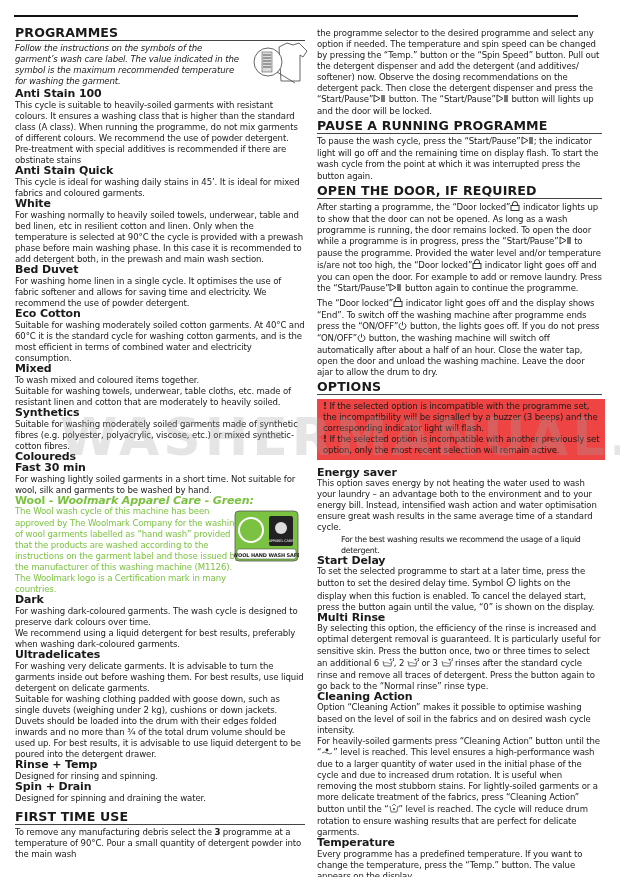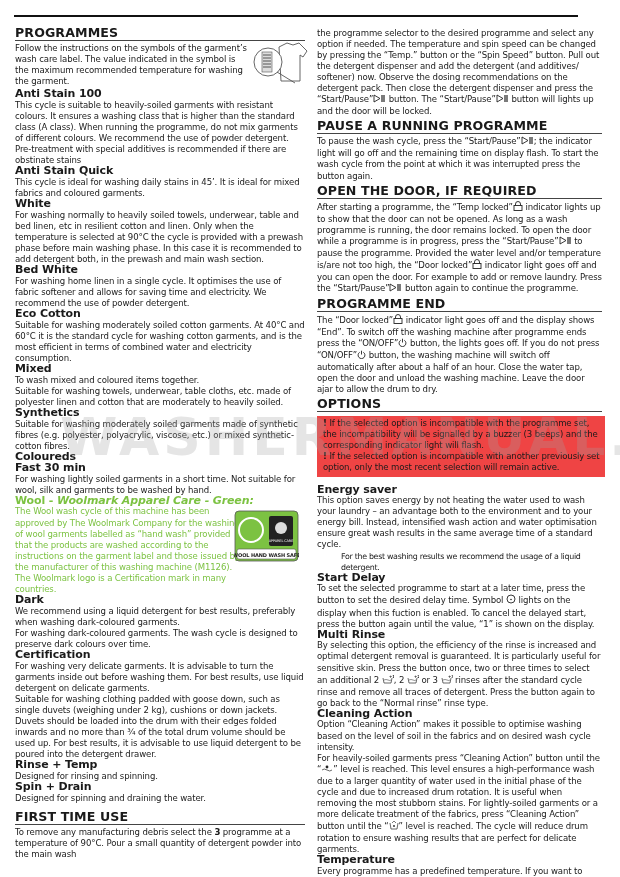--- a/index.html
+++ b/index.html
@@ -8,21 +8,21 @@
     .topline { position:absolute; top:15px; height:2px; background:#111; }
     .topline.l { left:14px; width:296px; }
     .topline.r { left:310px; width:268px; }
     .col { position:absolute; top:26px; font-size:8.55px; line-height:11.05px; letter-spacing:-0.12px; }
     .col.left { left:15px; width:290px; }
     .col.right { left:317px; width:285px; top:28px; }
     h2 { margin:0 0 2px 0; font-size:12.6px; line-height:14px; font-weight:bold; letter-spacing:0.1px;
       border-bottom:1.3px solid #444; padding-bottom:0; color:#1a1a1a; }
     h3 { margin:0; font-size:11px; line-height:10.8px; font-weight:bold; }
     p { margin:0; }
-    .intro { width:232px; }
+    .intro { font-style:italic; width:232px; }
     .intro-wrap { position:relative; }
     .shirt { position:absolute; right:-4px; top:-2px; width:56px; height:46px; }
     .green { color:#7cc242; }
     .green h3 { color:#7cc242; }
     .green h3 .it { font-style:italic;margin-top:28px; }
     .wool-wrap { position:relative; }
     .wool-logo { position:absolute; right:6px; top:14px; width:65px; height:52px; }
     .warn { background:#ef4444; padding:2px 2px 3px 6px; margin-top:4px; width:280px; }
     .gap { height:8px; }
     .sm { font-size:7.9px; letter-spacing:-0.3px;padding-left:24px; }
@@ -54,27 +54,27 @@
     </svg>
   </div>
 
   <div class="sec">
     <h3>Anti Stain 100</h3>
     <p>This cycle is suitable to heavily-soiled garments with resistant colours. It ensures a washing class that is higher than the standard class (A class). When running the programme, do not mix garments of different colours. We recommend the use of powder detergent. Pre-treatment with special additives is recommended if there are obstinate stains</p>
     <h3>Anti Stain Quick</h3>
     <p>This cycle is ideal for washing daily stains in 45’. It is ideal for mixed fabrics and coloured garments.</p>
     <h3>White</h3>
     <p>For washing normally to heavily soiled towels, underwear, table and bed linen, etc in resilient cotton and linen. Only when the temperature is selected at 90°C the cycle is provided with a prewash phase before main washing phase. In this case it is recommended to add detergent both, in the prewash and main wash section.</p>
-    <h3>Bed White</h3>
+    <h3>Bed Duvet</h3>
     <p>For washing home linen in a single cycle. It optimises the use of fabric softener and allows for saving time and electricity. We recommend the use of powder detergent.</p>
     <h3>Eco Cotton</h3>
     <p>Suitable for washing moderately soiled cotton garments. At 40°C and 60°C it is the standard cycle for washing cotton garments, and is the most efficient in terms of combined water and electricity consumption.</p>
     <h3>Mixed</h3>
     <p>To wash mixed and coloured items together.</p>
-    <p>Suitable for washing towels, underwear, table cloths, etc. made of polyester linen and cotton that are moderately to heavily soiled.</p>
+    <p>Suitable for washing towels, underwear, table cloths, etc. made of resistant linen and cotton that are moderately to heavily soiled.</p>
     <h3>Synthetics</h3>
     <p>Suitable for washing moderately soiled garments made of synthetic fibres (e.g. polyester, polyacrylic, viscose, etc.) or mixed synthetic-cotton fibres.</p>
     <h3>Coloureds</h3>
     <h3>Fast 30 min</h3>
     <p>For washing lightly soiled garments in a short time. Not suitable for wool, silk and garments to be washed by hand.</p>
 
     <div class="wool-wrap green">
       <h3><span>Wool - </span><span class="it">Woolmark Apparel Care - Green:</span></h3>
       <p style="width:228px">The Wool wash cycle of this machine has been approved by The Woolmark Company for the washing of wool garments labelled as “hand wash” provided that the products are washed according to the instructions on the garment label and those issued by the manufacturer of this washing machine (M1126). The Woolmark logo is a Certification mark in many countries.</p>
       <svg class="wool-logo" viewBox="0 0 65 52">
@@ -82,23 +82,23 @@
         <circle cx="17" cy="20" r="12" fill="none" stroke="#fff" stroke-width="2"></circle>
         <rect x="35" y="6" width="24" height="30" rx="2" fill="#222"></rect>
         <circle cx="47" cy="18" r="6" fill="#ddd"></circle>
         <text x="47" y="32" font-size="3.5" fill="#fff" text-anchor="middle" font-family="DejaVu Sans, sans-serif">APPAREL CARE</text>
         <rect x="3" y="39" width="59" height="10" rx="2" fill="#fff" stroke="#555" stroke-width="0.6"></rect>
         <text x="32.5" y="46.5" font-size="5" font-weight="bold" fill="#222" text-anchor="middle" font-family="DejaVu Sans, sans-serif">WOOL HAND WASH SAFE</text>
       </svg>
     </div>
 
     <h3>Dark</h3>
+    <p>For washing dark-coloured garments. The wash cycle is designed to preserve dark colours over time.</p>
     <p>We recommend using a liquid detergent for best results, preferably when washing dark-coloured garments.</p>
-    <p>For washing dark-coloured garments. The wash cycle is designed to preserve dark colours over time.</p>
-    <h3>Certification</h3>
+    <h3>Ultradelicates</h3>
     <p>For washing very delicate garments. It is advisable to turn the garments inside out before washing them. For best results, use liquid detergent on delicate garments.</p>
     <p>Suitable for washing clothing padded with goose down, such as single duvets (weighing under 2 kg), cushions or down jackets. Duvets should be loaded into the drum with their edges folded inwards and no more than ¾ of the total drum volume should be used up. For best results, it is advisable to use liquid detergent to be poured into the detergent drawer.</p>
     <h3>Rinse + Temp</h3>
     <p>Designed for rinsing and spinning.</p>
     <h3>Spin + Drain</h3>
     <p>Designed for spinning and draining the water.</p>
   </div>
 
   <div style="height:6px"></div>
   <h2>FIRST TIME USE</h2>
@@ -120,38 +120,37 @@
   <div style="height:2px"></div>
   <h2>PAUSE A RUNNING PROGRAMME</h2>
   <p><span>To pause the wash cycle, press the “Start/Pause”</span><span class="ico"><svg width="13" height="9" viewBox="0 0 13 9">
           <path d="M1 1 L7 4.5 L1 8 Z" fill="none" stroke="#222" stroke-width="0.9"></path>
           <line x1="9" y1="1" x2="9" y2="8" stroke="#222" stroke-width="1.2"></line>
           <line x1="11" y1="1" x2="11" y2="8" stroke="#222" stroke-width="1.2"></line>
         </svg></span><span>; the indicator light will go off and the remaining time on display flash. To start the wash cycle from the point at which it was interrupted press the button again.</span></p>
 
   <div style="height:2px"></div>
   <h2>OPEN THE DOOR, IF REQUIRED</h2>
-  <p><span>After starting a programme, the “Temp locked”</span><span class="ico"><svg width="10" height="10" viewBox="0 0 10 10">
+  <p><span>After starting a programme, the “Door locked”</span><span class="ico"><svg width="10" height="10" viewBox="0 0 10 10">
           <path d="M2.5 4.5 V3 A2.5 2.5 0 0 1 7.5 3 V4.5" fill="none" stroke="#222" stroke-width="0.9"></path>
           <rect x="1" y="4.5" width="8" height="5" fill="none" stroke="#222" stroke-width="0.9"></rect>
         </svg></span><span> indicator lights up to show that the door can not be opened. As long as a wash programme is running, the door remains locked. To open the door while a programme is in progress, press the “Start/Pause”</span><span class="ico"><svg width="13" height="9" viewBox="0 0 13 9">
           <path d="M1 1 L7 4.5 L1 8 Z" fill="none" stroke="#222" stroke-width="0.9"></path>
           <line x1="9" y1="1" x2="9" y2="8" stroke="#222" stroke-width="1.2"></line>
           <line x1="11" y1="1" x2="11" y2="8" stroke="#222" stroke-width="1.2"></line>
         </svg></span><span> to pause the programme. Provided the water level and/or temperature is/are not too high, the “Door locked”</span><span class="ico"><svg width="10" height="10" viewBox="0 0 10 10">
           <path d="M2.5 4.5 V3 A2.5 2.5 0 0 1 7.5 3 V4.5" fill="none" stroke="#222" stroke-width="0.9"></path>
           <rect x="1" y="4.5" width="8" height="5" fill="none" stroke="#222" stroke-width="0.9"></rect>
         </svg></span><span> indicator light goes off and you can open the door. For example to add or remove laundry. Press the “Start/Pause”</span><span class="ico"><svg width="13" height="9" viewBox="0 0 13 9">
           <path d="M1 1 L7 4.5 L1 8 Z" fill="none" stroke="#222" stroke-width="0.9"></path>
           <line x1="9" y1="1" x2="9" y2="8" stroke="#222" stroke-width="1.2"></line>
           <line x1="11" y1="1" x2="11" y2="8" stroke="#222" stroke-width="1.2"></line>
         </svg></span><span> button again to continue the programme.</span></p>
 
   <div style="height:2px"></div>
-  <h2>PROGRAMME END</h2>
   <p><span>The “Door locked”</span><span class="ico"><svg width="10" height="10" viewBox="0 0 10 10">
           <path d="M2.5 4.5 V3 A2.5 2.5 0 0 1 7.5 3 V4.5" fill="none" stroke="#222" stroke-width="0.9"></path>
           <rect x="1" y="4.5" width="8" height="5" fill="none" stroke="#222" stroke-width="0.9"></rect>
         </svg></span><span> indicator light goes off and the display shows “End”. To switch off the washing machine after programme ends press the  “ON/OFF”</span><span class="ico"><svg width="9" height="9" viewBox="0 0 10 10">
           <path d="M3 2.5 A3.8 3.8 0 1 0 7 2.5" fill="none" stroke="#222" stroke-width="1"></path>
           <line x1="5" y1="0.8" x2="5" y2="5" stroke="#222" stroke-width="1"></line>
         </svg></span><span> button, the lights goes off. If you do not press “ON/OFF”</span><span class="ico"><svg width="9" height="9" viewBox="0 0 10 10">
           <path d="M3 2.5 A3.8 3.8 0 1 0 7 2.5" fill="none" stroke="#222" stroke-width="1"></path>
           <line x1="5" y1="0.8" x2="5" y2="5" stroke="#222" stroke-width="1"></line>
         </svg></span><span> button, the washing machine will switch off automatically after about a half of an hour. Close the water tap, open the door and unload the washing machine. Leave the door ajar to allow the drum to dry.</span></p>
@@ -165,24 +164,24 @@
   <div class="gap"></div>
 
   <h3>Energy saver</h3>
   <p>This option saves energy by not heating the water used to wash your laundry – an advantage both to the environment and to your energy bill. Instead, intensified wash action and water optimisation ensure great wash results in the same average time of a standard cycle.</p>
   <p class="sm">For the best washing results we recommend the usage of a liquid detergent.</p>
 
   <h3>Start Delay</h3>
   <p><span>To set the selected programme to start at a later time, press the button to set the desired delay time. Symbol</span> <span class="ico"><svg width="10" height="10" viewBox="0 0 10 10">
           <circle cx="5" cy="5" r="4" fill="none" stroke="#222" stroke-width="0.9"></circle>
           <circle cx="5" cy="5.5" r="0.8" fill="#222"></circle>
-        </svg></span><span> lights on the display when this fuction is enabled. To cancel the delayed start, press the button again until the value, “1” is shown on the display.</span></p>
+        </svg></span><span> lights on the display when this fuction is enabled. To cancel the delayed start, press the button again until the value, “0” is shown on the display.</span></p>
 
   <h3>Multi Rinse</h3>
-  <p><span>By selecting this option, the efficiency of the rinse is increased and optimal detergent removal is guaranteed. It is particularly useful for sensitive skin. Press the button once, two or three times to select an additional 2 </span><span class="ico"><svg width="12" height="10" viewBox="0 0 12 10">
+  <p><span>By selecting this option, the efficiency of the rinse is increased and optimal detergent removal is guaranteed. It is particularly useful for sensitive skin. Press the button once, two or three times to select an additional 6 </span><span class="ico"><svg width="12" height="10" viewBox="0 0 12 10">
           <path d="M1 4 L2 9 L9 9 L10 4" fill="none" stroke="#444" stroke-width="0.8"></path>
           <path d="M2 6 Q4 5 6 6 T9 6" fill="none" stroke="#444" stroke-width="0.6"></path>
           <text x="7" y="4" font-size="4" font-weight="bold" fill="#222">+1</text>
         </svg></span><span>, 2 </span><span class="ico"><svg width="12" height="10" viewBox="0 0 12 10">
           <path d="M1 4 L2 9 L9 9 L10 4" fill="none" stroke="#444" stroke-width="0.8"></path>
           <path d="M2 6 Q4 5 6 6 T9 6" fill="none" stroke="#444" stroke-width="0.6"></path>
           <text x="7" y="4" font-size="4" font-weight="bold" fill="#222">+2</text>
         </svg></span><span> or 3 </span><span class="ico"><svg width="12" height="10" viewBox="0 0 12 10">
           <path d="M1 4 L2 9 L9 9 L10 4" fill="none" stroke="#444" stroke-width="0.8"></path>
           <path d="M2 6 Q4 5 6 6 T9 6" fill="none" stroke="#444" stroke-width="0.6"></path>

